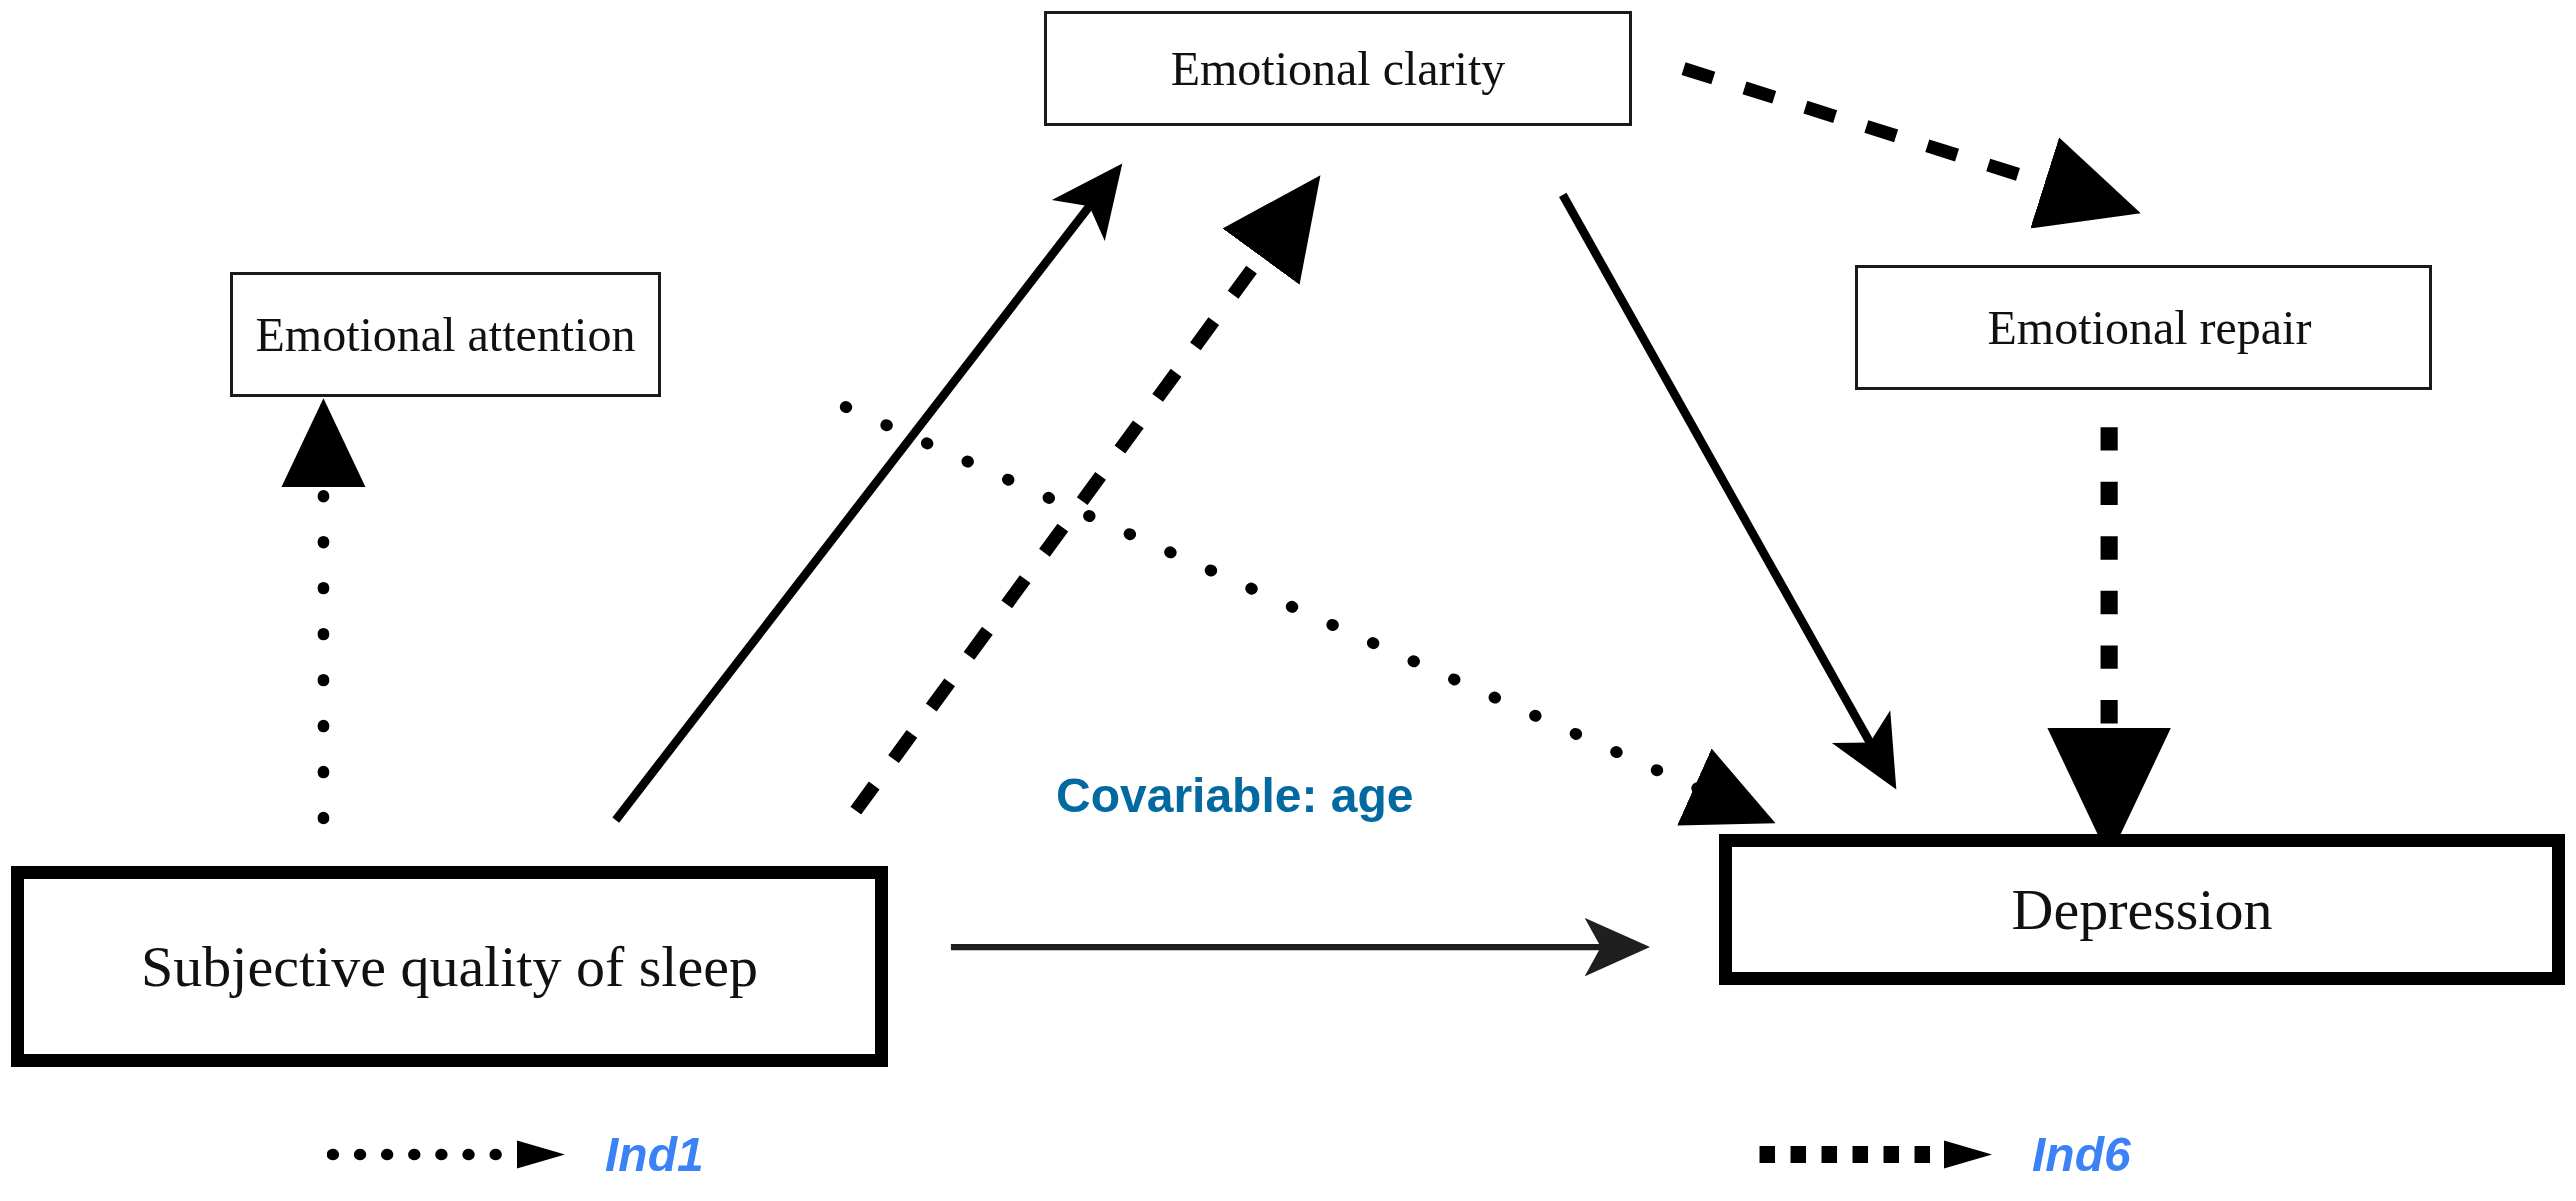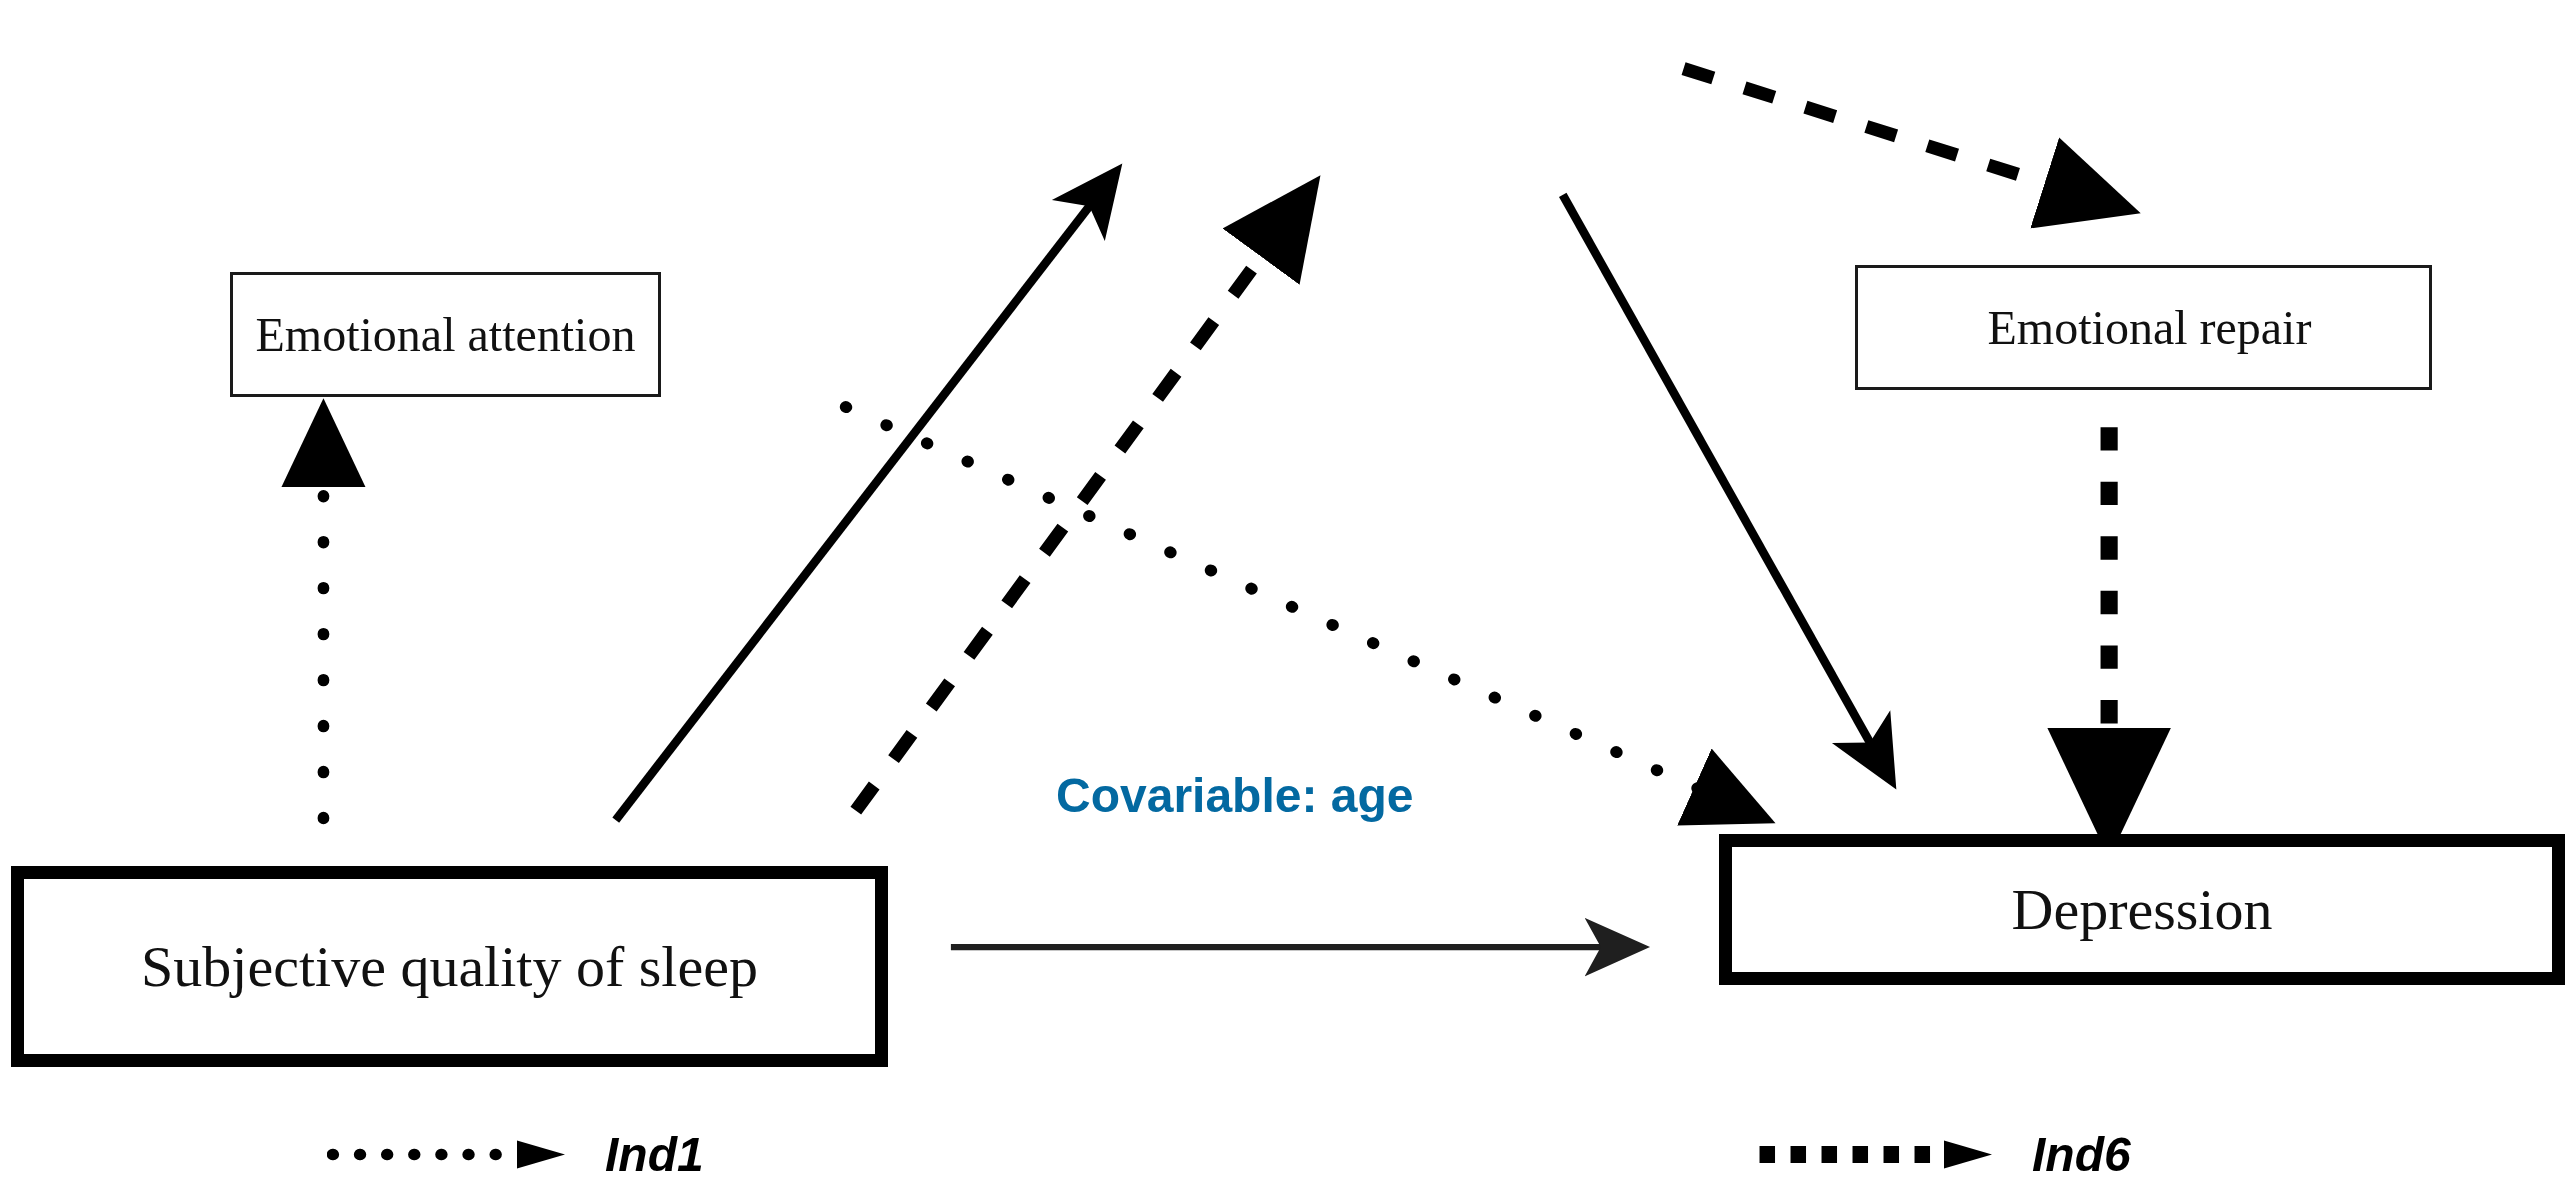--- a/index.html
+++ b/index.html
@@ -82,21 +82,21 @@
   .legend-swatch {
     width: 242px;
     height: 31px;
     margin-right: 36px;
   }
   .legend-label {
     font-family: "Liberation Sans", "DejaVu Sans", sans-serif;
     font-style: italic;
     font-weight: bold;
     font-size: 48px;
-    color: #000000;
+    color: #3b82f6;
     white-space: nowrap;
   }
 </style>
 </head>
 <body>
 
 <div id="stage">
 
   <svg id="edges" viewBox="0 0 3305 1542" preserveAspectRatio="none" xmlns="http://www.w3.org/2000/svg">
     <defs>
@@ -125,20 +125,23 @@
 
     <line x1="2706" y1="548" x2="2706" y2="1000" stroke="#000000" stroke-width="22" stroke-linecap="butt" stroke-dasharray="30 40" marker-end="url(#ah-plain)"></line>
 
     <line x1="1220" y1="1215" x2="2065" y2="1215" stroke="#1f1f1f" stroke-width="8" stroke-linecap="butt" marker-end="url(#ah-thin)"></line>
   </svg>
 
   <div class="node thin" id="node-emotional-attention">
     <span>Emotional attention</span>
   </div>
 
+  <div class="node thin" id="node-emotional-clarity">
+    <span>Emotional clarity</span>
+  </div>
 
   <div class="node thin" id="node-emotional-repair">
     <span>Emotional repair</span>
   </div>
 
   <div class="node thick" id="node-sleep">
     <span>Subjective quality of sleep</span>
   </div>
 
   <div class="node thick" id="node-depression">

